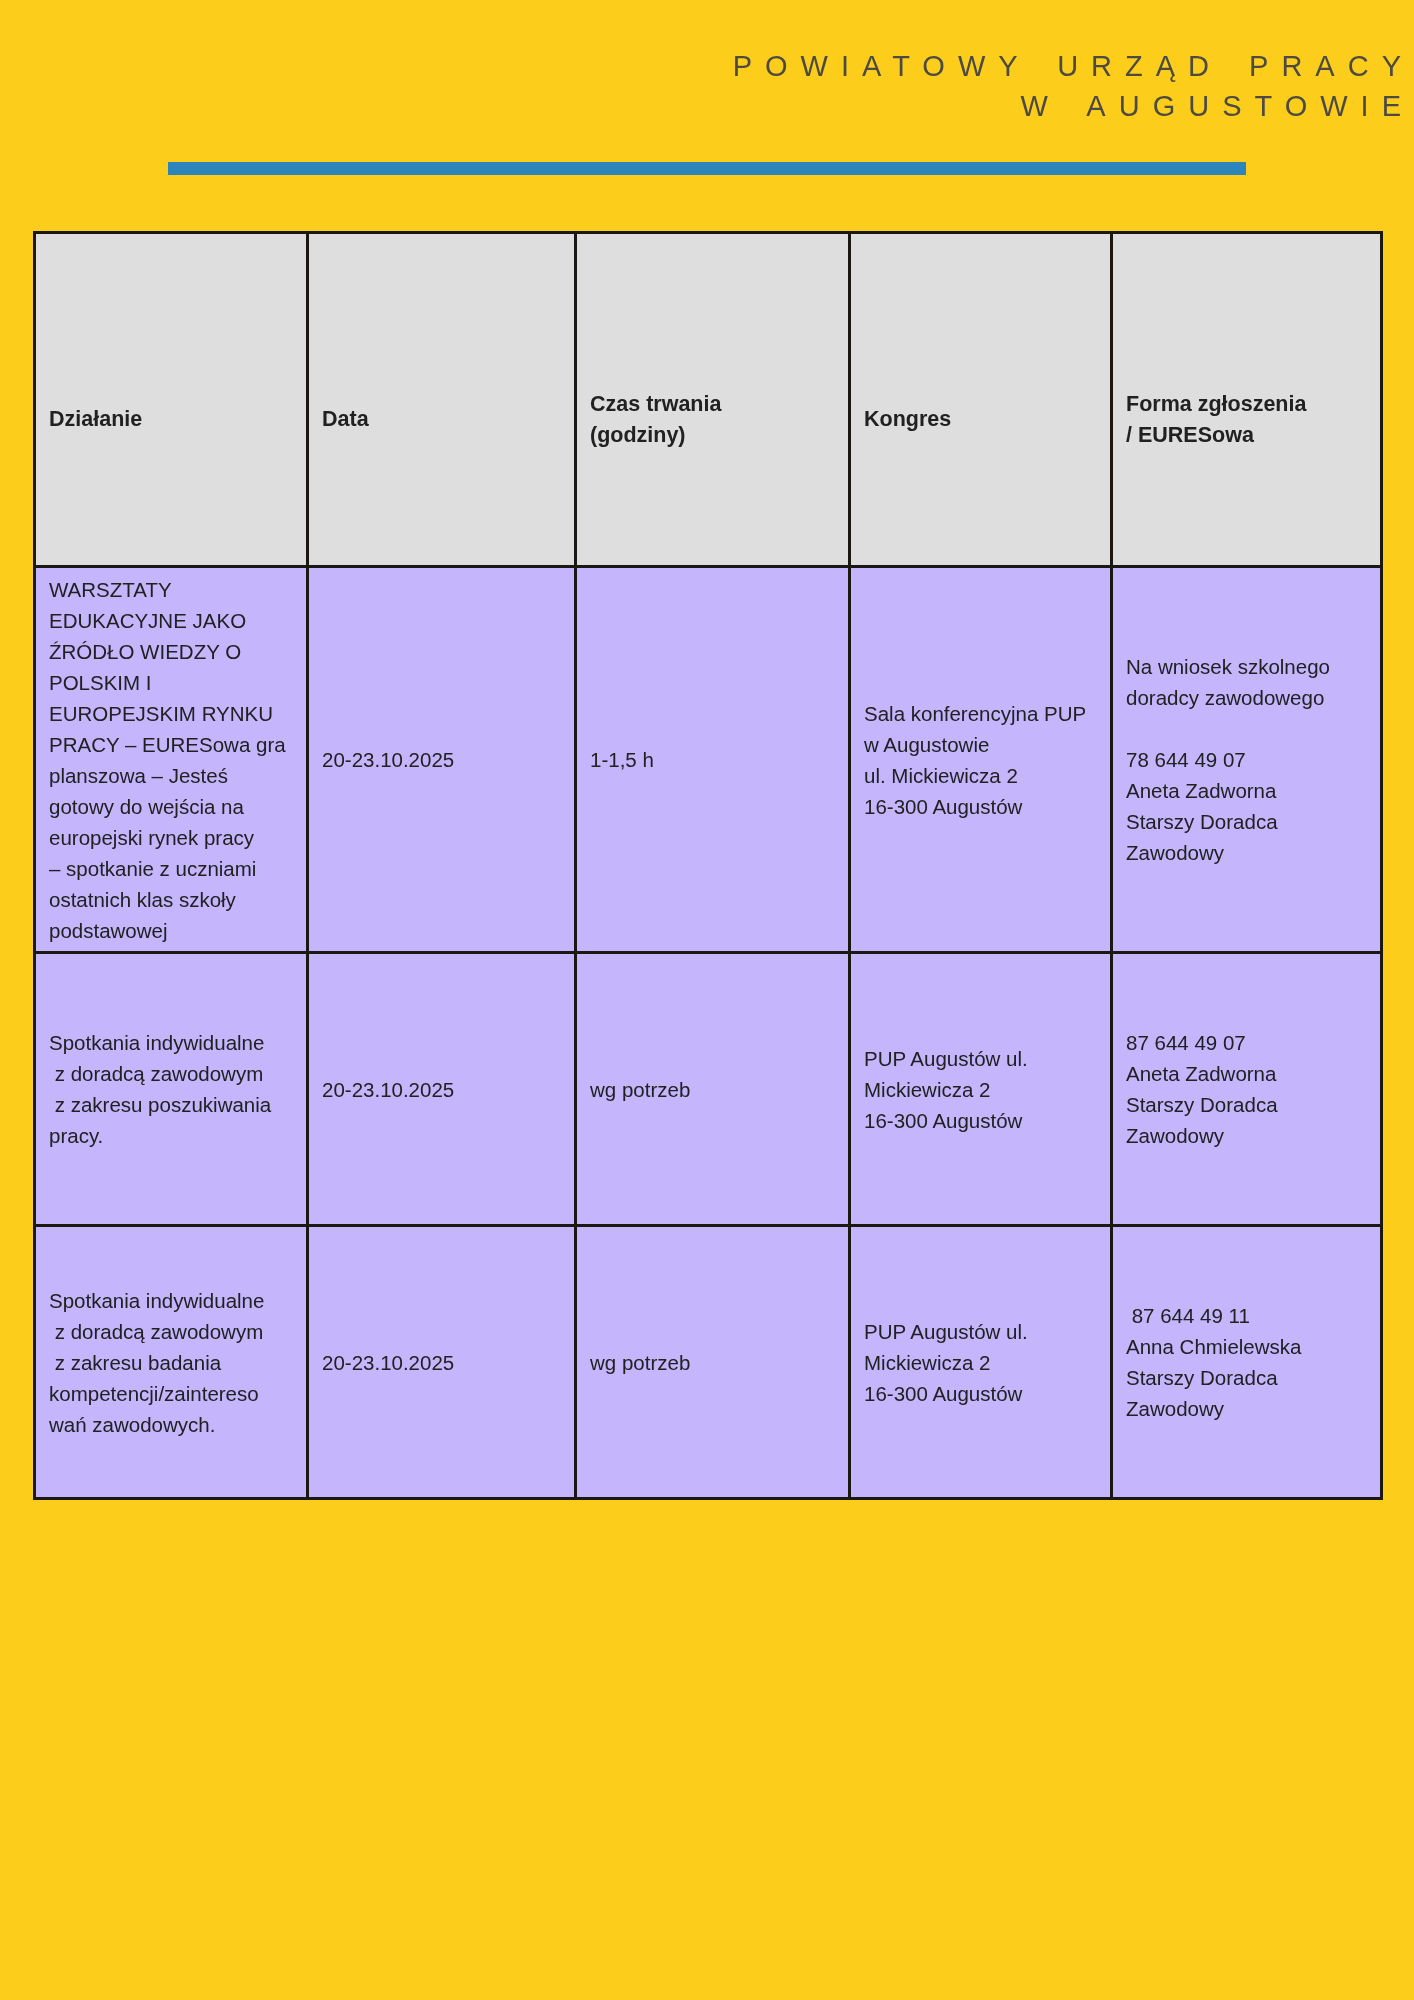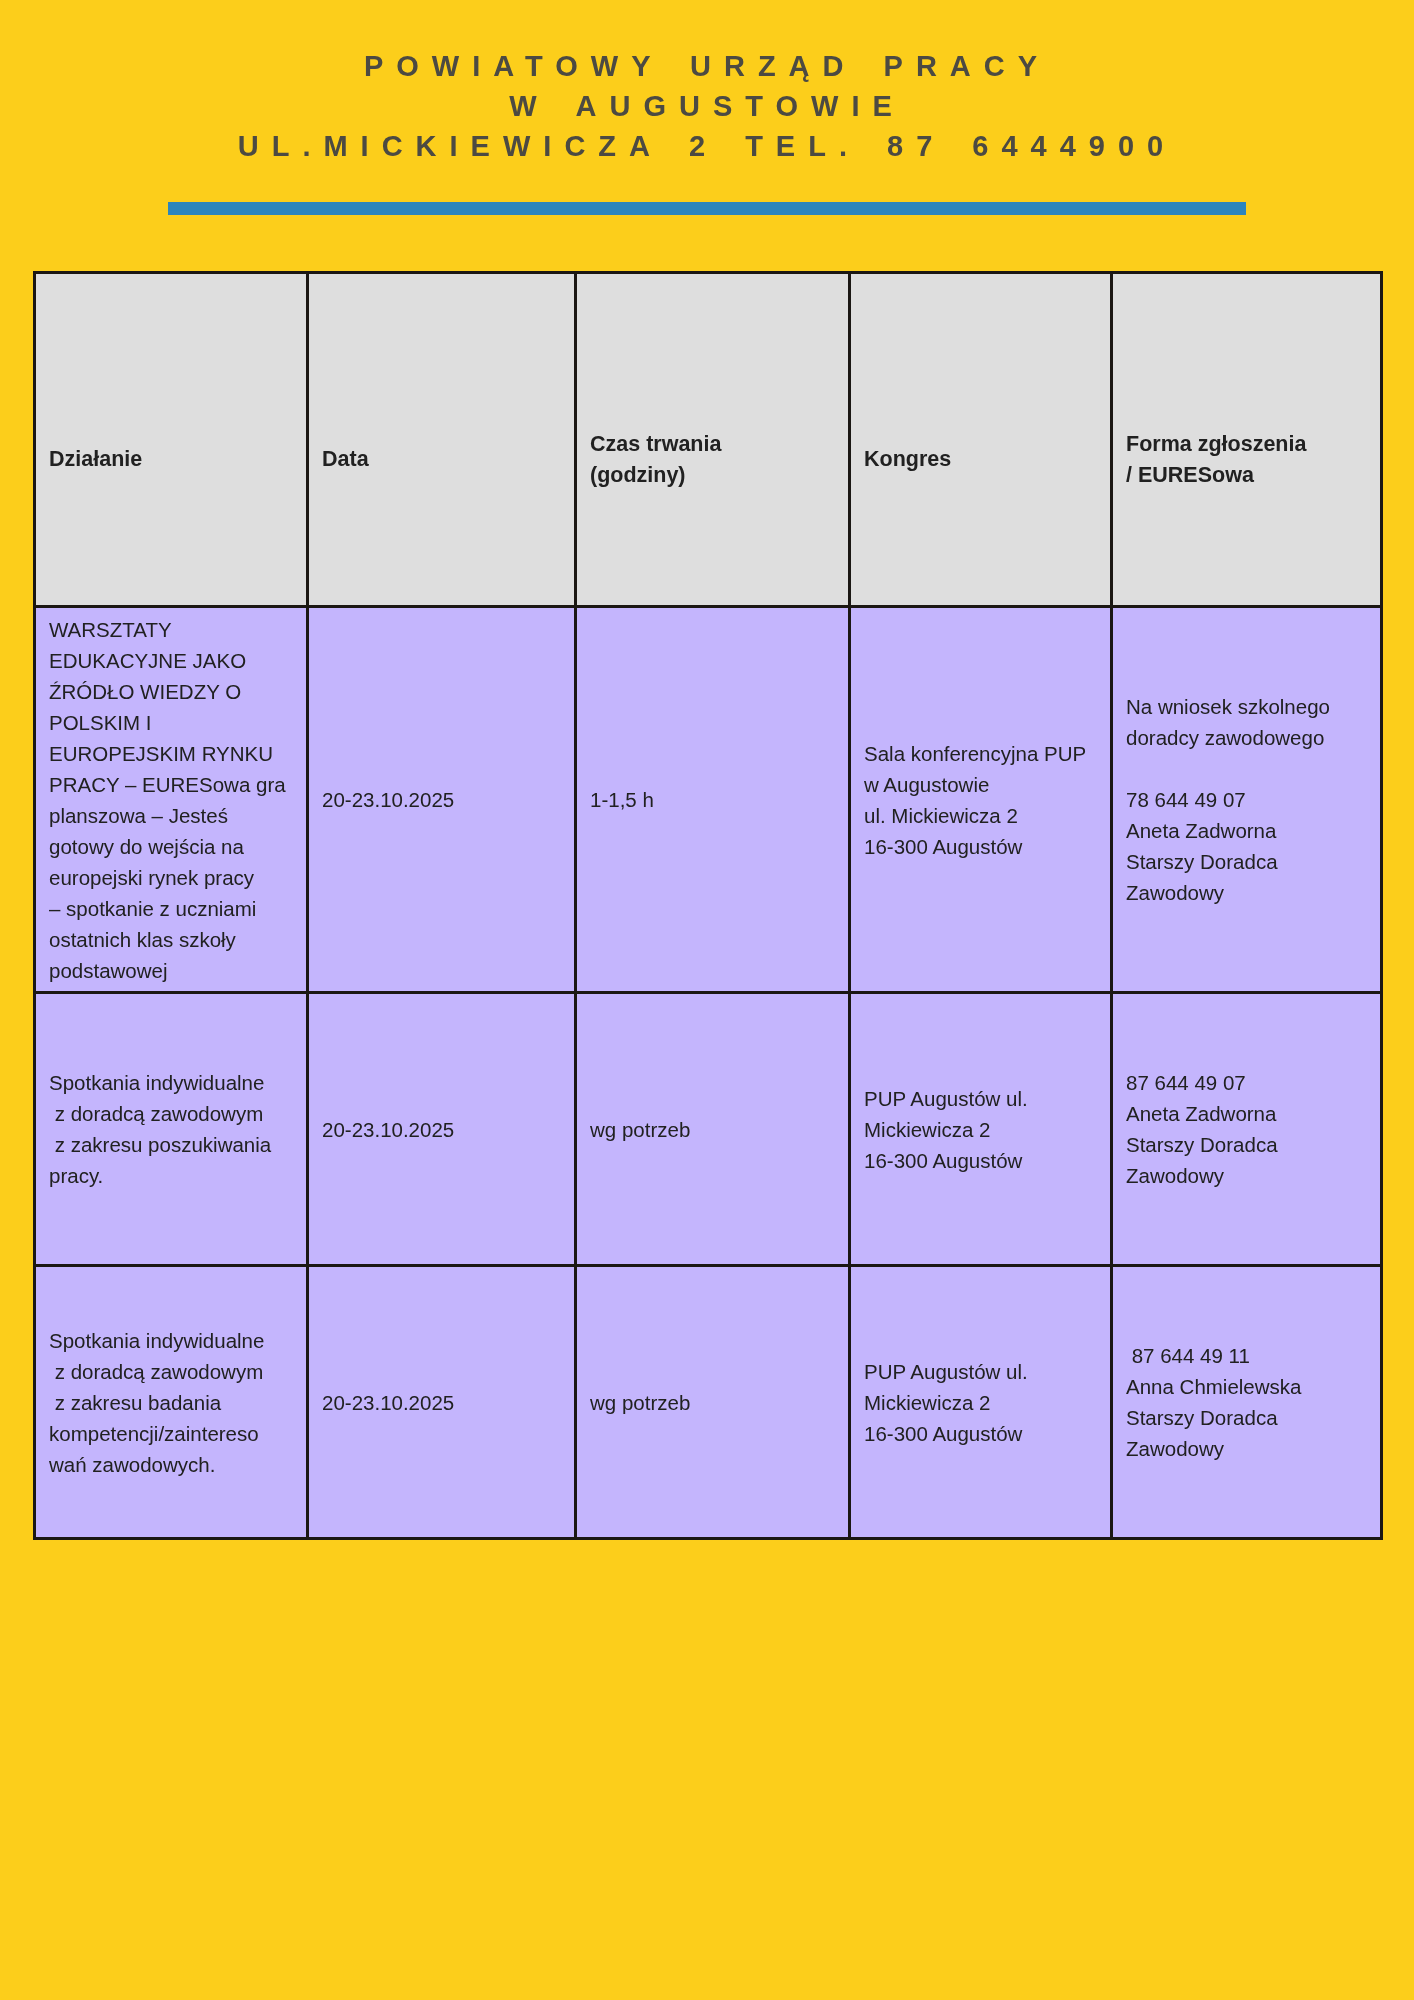--- a/index.html
+++ b/index.html
@@ -10,26 +10,27 @@
     font-family: "Liberation Sans", sans-serif;
     position: relative;
     overflow: hidden;
   }
   .doc-header {
     padding-top: 46px;
     text-align: center;
   }
   .title-line {
     color: var(--title-color, #4C4A42);
-    font-weight: bold;
+    font-weight: normal;
     font-size: 29px;
     line-height: 40px;
     letter-spacing: 13px;
     word-spacing: 6px;
     white-space: nowrap;
+    text-align: right;
   }
   .divider {
     width: 1078px;
     height: 13px;
     background: var(--divider-color, #2D85BC);
     margin: 36px auto 0 auto;
   }
   table.schedule {
     border-collapse: collapse;
     table-layout: fixed;
@@ -68,21 +69,20 @@
     padding: 5px 20px 6px 17px;
     margin-left: -7px;
   }
 </style>
 </head>
 <body>
 
 <header class="doc-header">
   <div class="title-line">POWIATOWY URZĄD PRACY</div>
   <div class="title-line">W AUGUSTOWIE</div>
-  <div class="title-line">UL.MICKIEWICZA 2 TEL. 87 6444900</div>
 </header>
 
 <div class="divider"></div>
 
 <table class="schedule">
   <colgroup>
     <col style="width:273px">
     <col style="width:268px">
     <col style="width:274px">
     <col style="width:262px">

